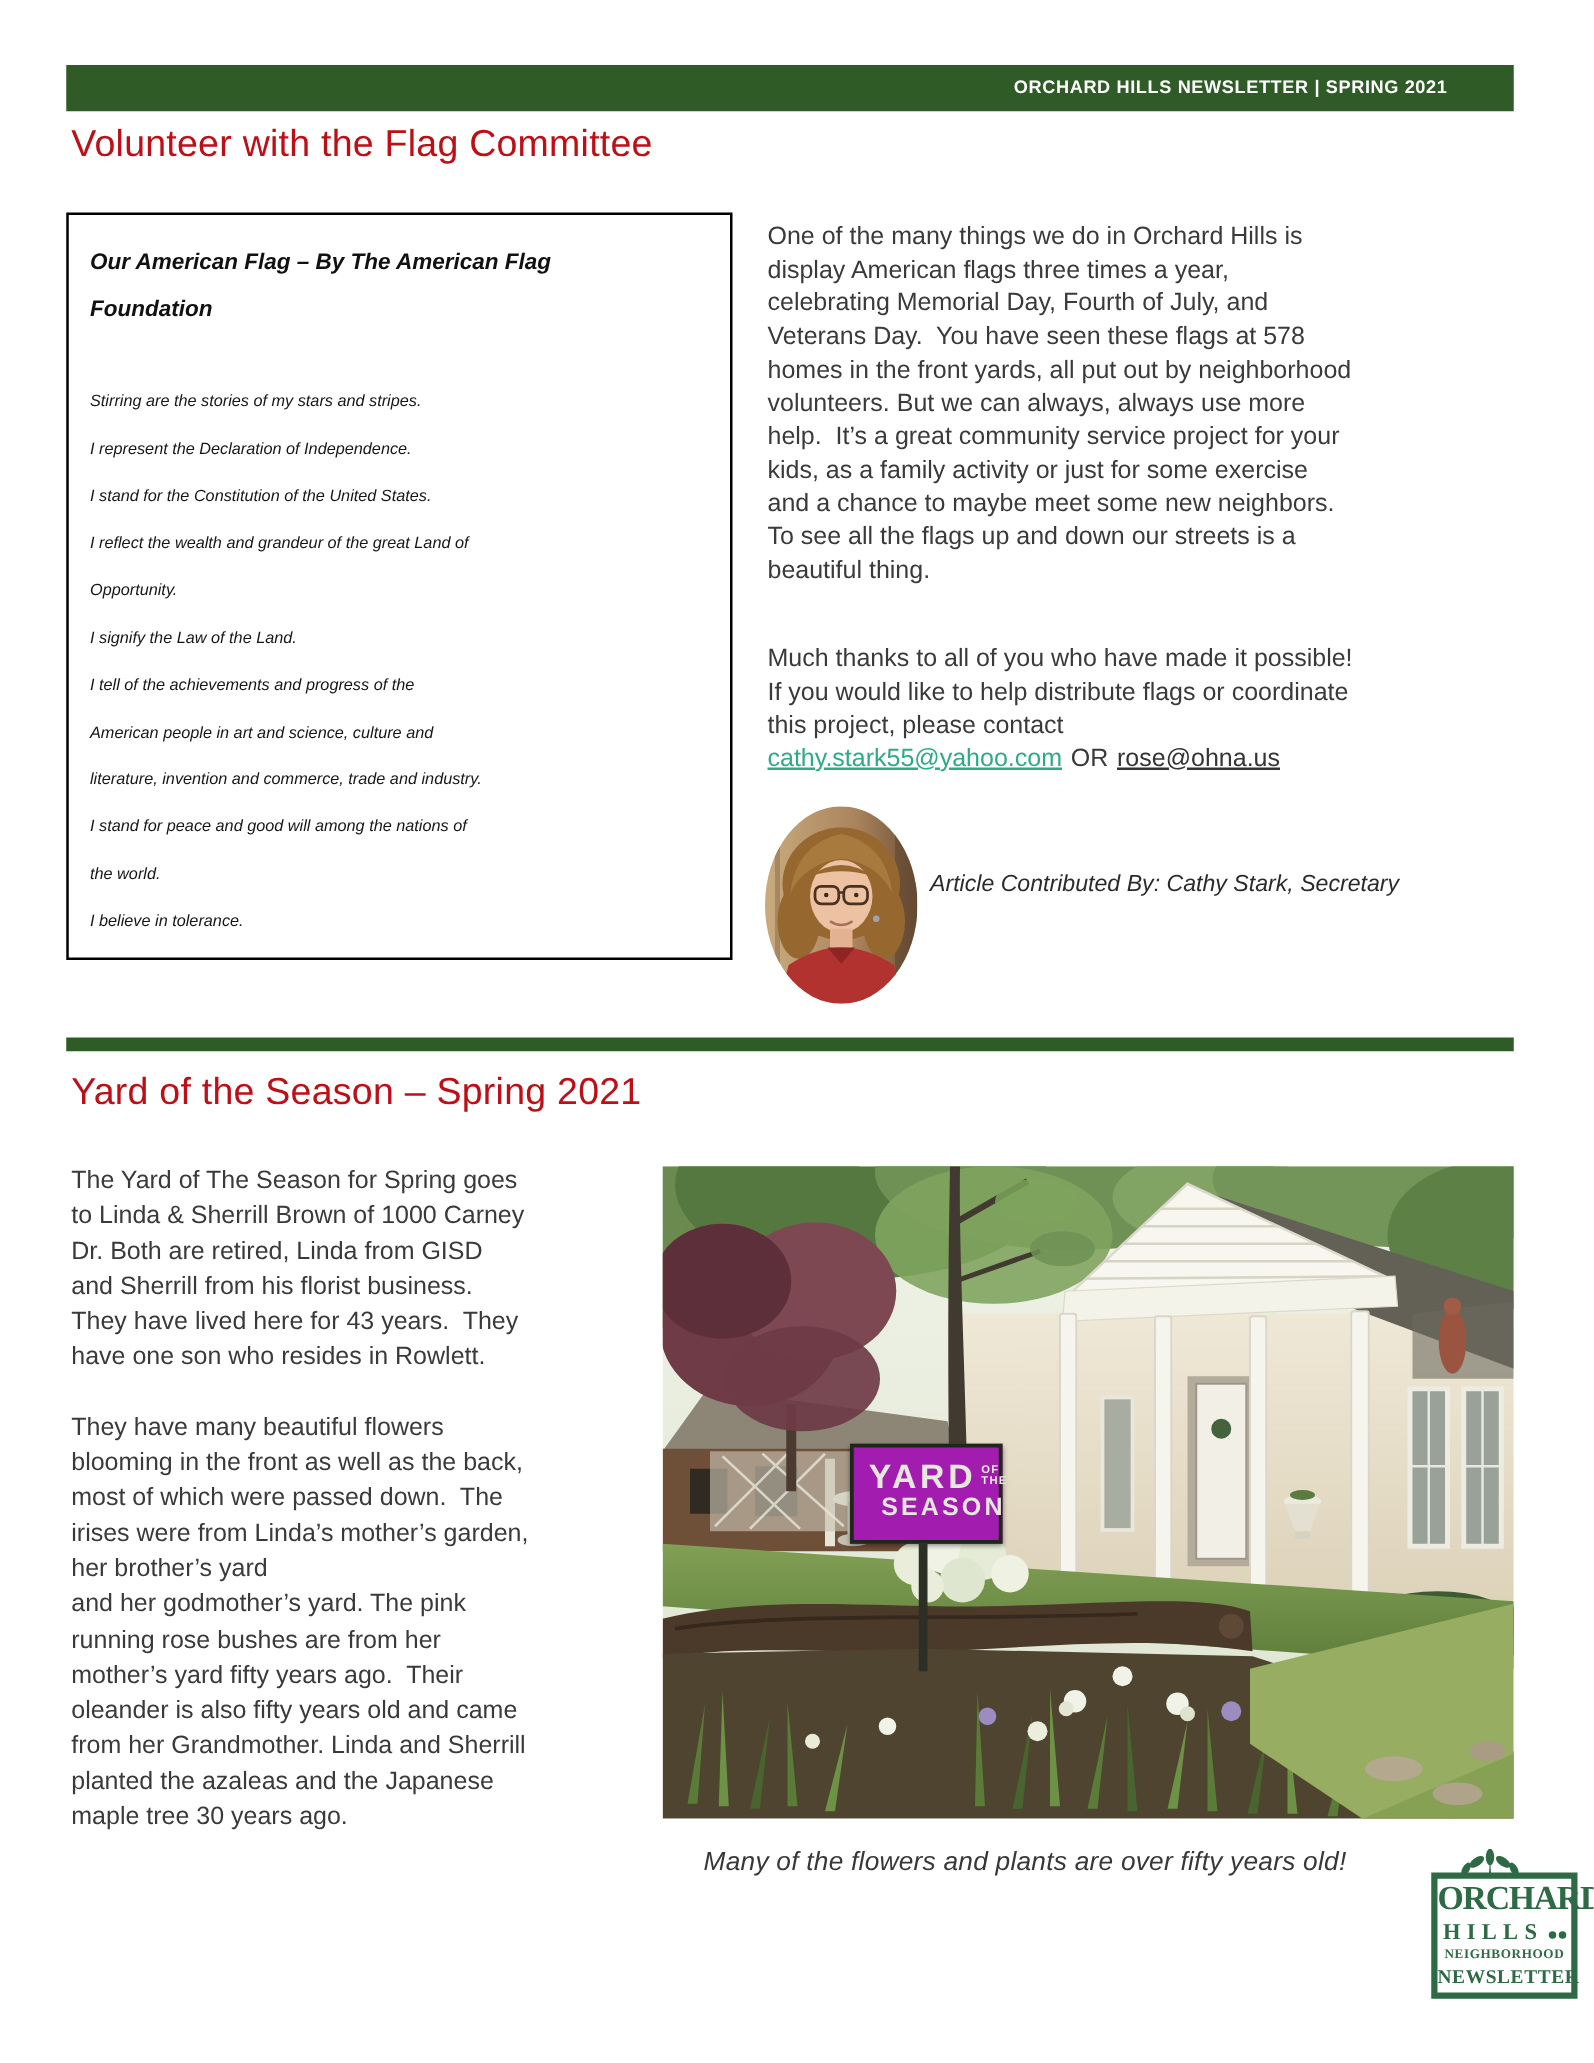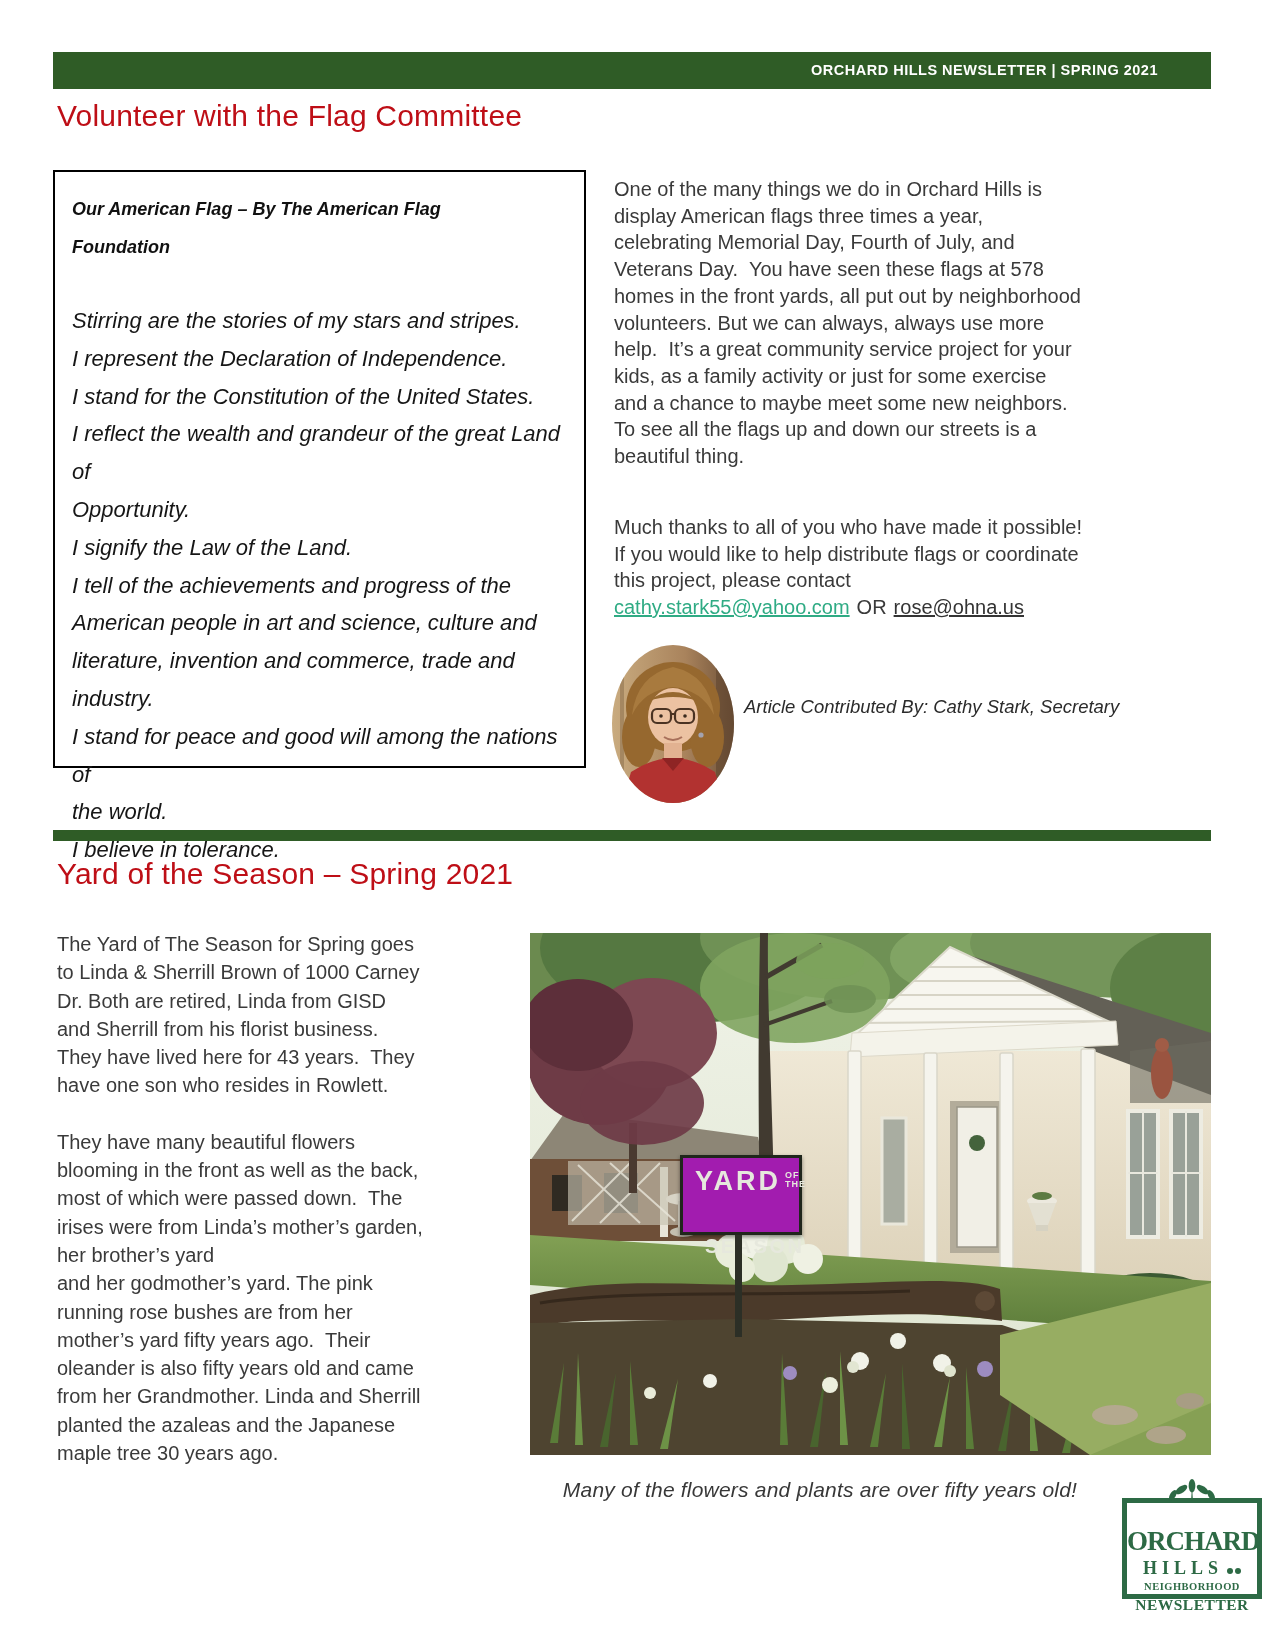--- a/index.html
+++ b/index.html
@@ -25,21 +25,21 @@
   .poem-box{
     position:absolute;left:53px;top:170px;width:533px;height:598px;
     border:2px solid #000000;box-sizing:border-box;
     padding:14px 14px 0 17px;background:#fff;
   }
   .poem-title{
     font-style:italic;font-weight:bold;font-size:18px;line-height:38px;
     white-space:pre-wrap;color:#111;margin-top:4px;
   }
   .poem-text{
-    font-style:italic;font-size:22px;line-height:37.8px;
+    font-style:italic;font-size:13px;line-height:37.8px;
     white-space:pre-wrap;color:#161616;margin-top:36px;
   }
 
   
   .flag-intro{
     position:absolute;left:614px;top:176px;width:612px;
     font-size:20px;line-height:26.7px;white-space:pre-wrap;color:#3a3a3a;
   }
   .flag-thanks{
     position:absolute;left:614px;top:514px;width:612px;
@@ -71,34 +71,34 @@
   }
   .yard-sign{
     position:absolute;left:150px;top:222px;width:122px;height:80px;
     background:#a21caf;border:3px solid #20261c;box-sizing:border-box;
     box-shadow:0 2px 4px rgba(0,0,0,.45);
     color:#e6e8dd;padding:10px 0 0 12px;
   }
   .sign-row{display:flex;align-items:flex-start;}
   .sign-yard{font-size:27px;font-weight:bold;letter-spacing:3px;line-height:26px;}
   .sign-ofthe{font-size:9px;font-weight:bold;line-height:9px;margin:3px 0 0 4px;letter-spacing:1px;}
-  .sign-season{font-size:20px;font-weight:bold;letter-spacing:2.5px;line-height:24px;margin-left:10px;margin-top:40px;}
+  .sign-season{font-size:20px;font-weight:bold;letter-spacing:2.5px;line-height:24px;margin-left:10px;}
   .sign-post{position:absolute;left:205px;top:302px;width:7px;height:102px;background:#2c2f26;}
 
   .caption{
     position:absolute;left:530px;top:1478px;width:580px;text-align:center;
     font-size:21px;font-style:italic;color:#383838;letter-spacing:.2px;
   }
 
   
   .logo{position:absolute;left:1122px;top:1479px;width:140px;text-align:center;color:#2D6A45;}
   .logo-leaf{display:block;margin:0 auto -4px auto;}
   .logo-box{
     border:5px solid #2D6A45;background:#fff;height:101px;box-sizing:border-box;
-    padding-top:24px;font-family:"Liberation Serif",serif;font-weight:bold;
+    padding-top:1px;font-family:"Liberation Serif",serif;font-weight:bold;margin-left:23px;
   }
   .logo-l1{font-size:27px;line-height:29px;letter-spacing:-1px;}
   .logo-l2{font-size:18px;line-height:24px;letter-spacing:5px;display:flex;align-items:center;justify-content:center;}
   .logo-dots{display:inline-block;margin-left:2px;}
   .logo-dots i{display:inline-block;width:6px;height:6px;border-radius:50%;background:#2D6A45;margin-left:2px;}
   .logo-l3{font-size:10.5px;line-height:14px;letter-spacing:.5px;}
   .logo-l4{font-size:15.5px;line-height:22px;letter-spacing:.5px;}
 </style>
 </head>
 <body>

